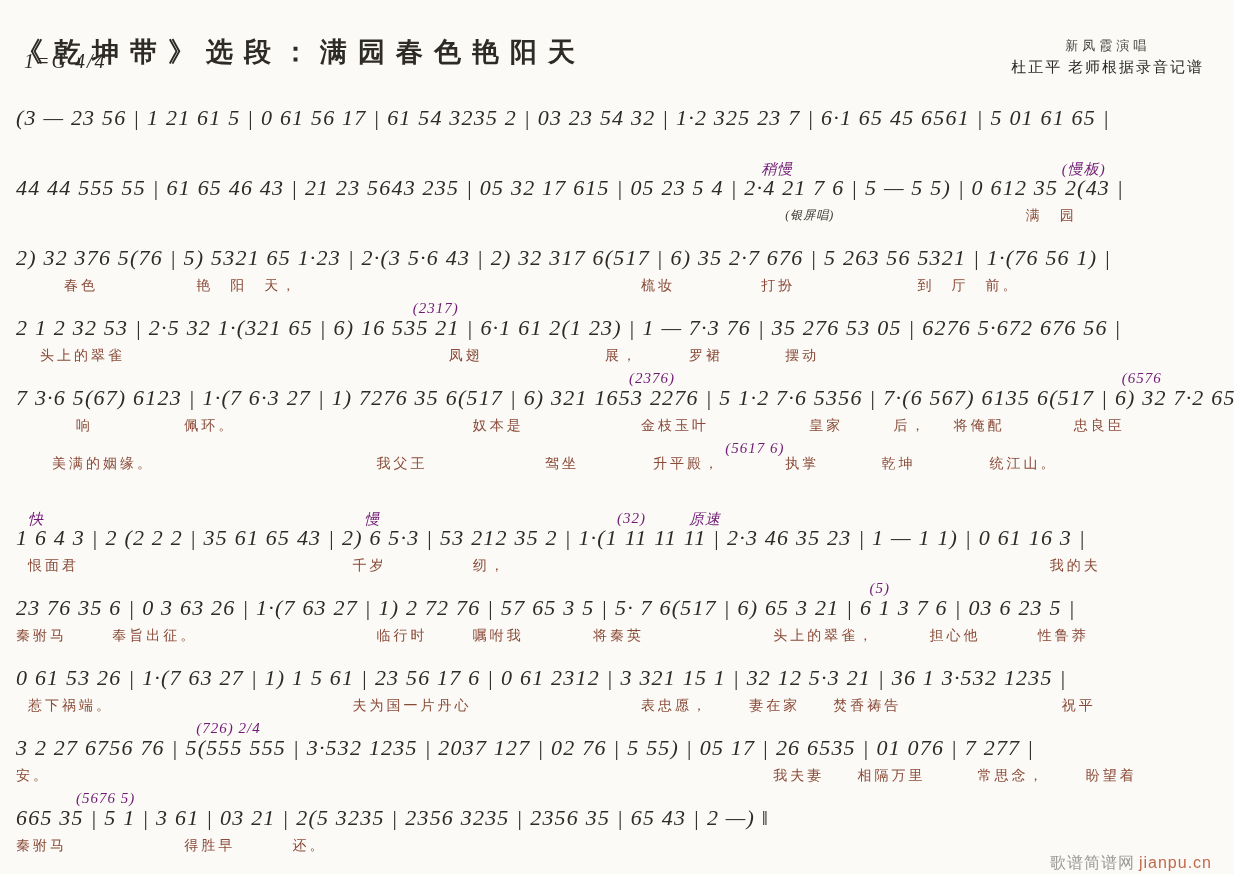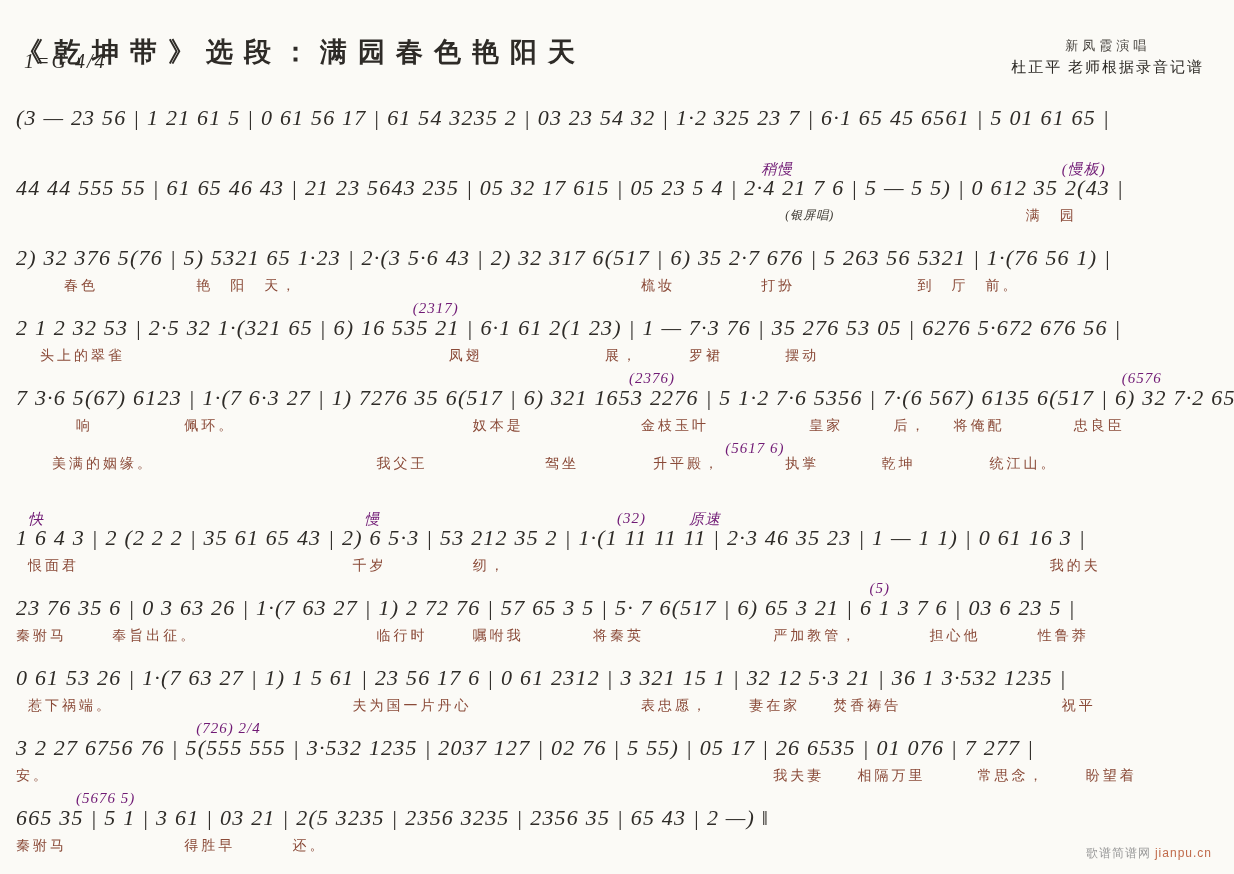--- a/index.html
+++ b/index.html
@@ -45,22 +45,22 @@
     letter-spacing:1.2px;
     white-space:nowrap;
     color:#2e2b27;
   }
   .lyr{position:relative;height:19px;font-size:14px;}
   .lyr .ly{position:absolute;top:0;white-space:nowrap;color:#8a4a38;letter-spacing:3px;}
   .lyr .note-small{color:#3a362f;font-size:12px;letter-spacing:1px;font-style:italic;}
 
   
   .watermark{
-    position:absolute;right:22px;bottom:12px;
-    font-size:12px;color:#9a9a9a;letter-spacing:1px;
+    position:absolute;right:22px;bottom:0;
+    font-size:16px;color:#9a9a9a;letter-spacing:1px;
     font-family:"Liberation Sans","DejaVu Sans",sans-serif;
   }
   .watermark .wm-link{color:#c06a4a;margin-left:4px;}
 </style>
 </head>
 <body>
 
 <div class="page">
 
   <div class="hdr">
@@ -174,21 +174,21 @@
       <div class="anns">
         <span class="ann" style="left:71%">(5)</span>
       </div>
       <div class="notes">23 76 35 6 | 0 3 63 26 | 1·(7 63 27 | 1) 2 72 76 | 57 65 3 5 | 5· 7 6(517 | 6) 65 3 21 | 6 1 3 7 6 | 03 6 23 5 |</div>
       <div class="lyr">
         <span class="ly" style="left:0%">秦驸马</span>
         <span class="ly" style="left:8%">奉旨出征。</span>
         <span class="ly" style="left:30%">临行时</span>
         <span class="ly" style="left:38%">嘱咐我</span>
         <span class="ly" style="left:48%">将秦英</span>
-        <span class="ly" style="left:63%">严加教管，</span>
+        <span class="ly" style="left:63%">头上的翠雀，</span>
         <span class="ly" style="left:76%">担心他</span>
         <span class="ly" style="left:85%">性鲁莽</span>
       </div>
     </div>
 
     <div class="system">
       <div class="anns"></div>
       <div class="notes">0 61 53 26 | 1·(7 63 27 | 1) 1 5 61 | 23 56 17 6 | 0 61 2312 | 3 321 15 1 | 32 12 5·3 21 | 36 1 3·532 1235 |</div>
       <div class="lyr">
         <span class="ly" style="left:1%">惹下祸端。</span>

